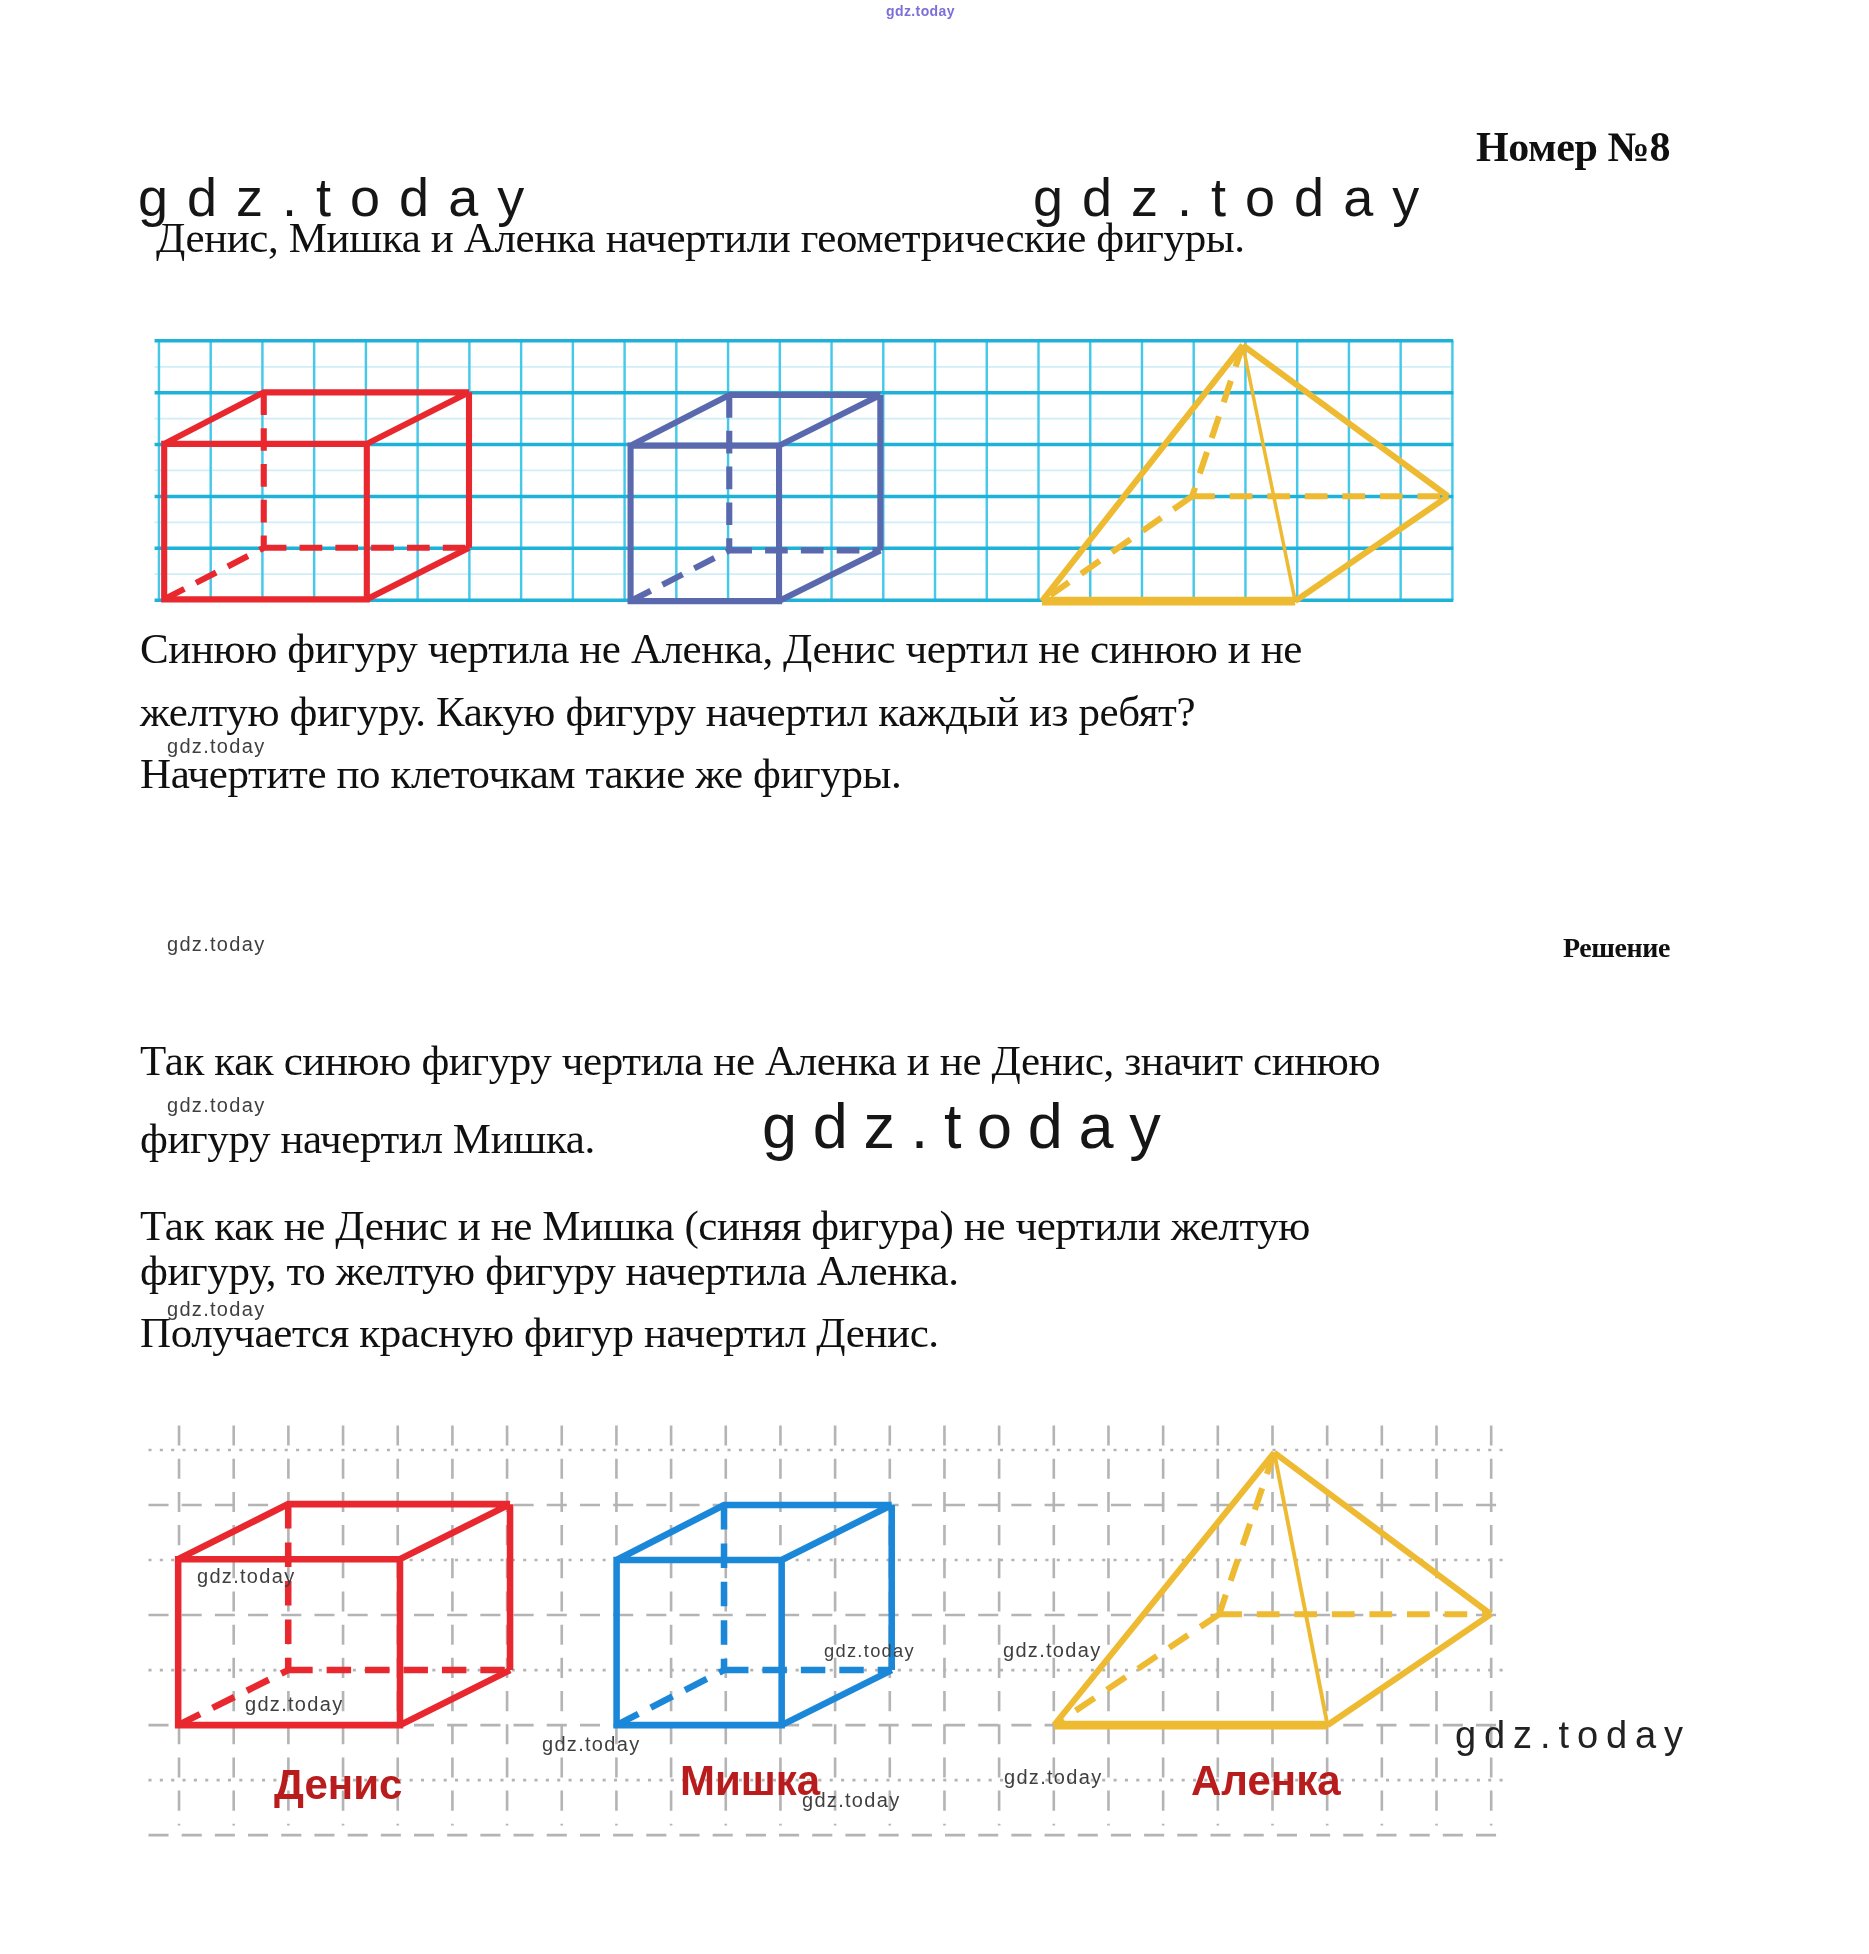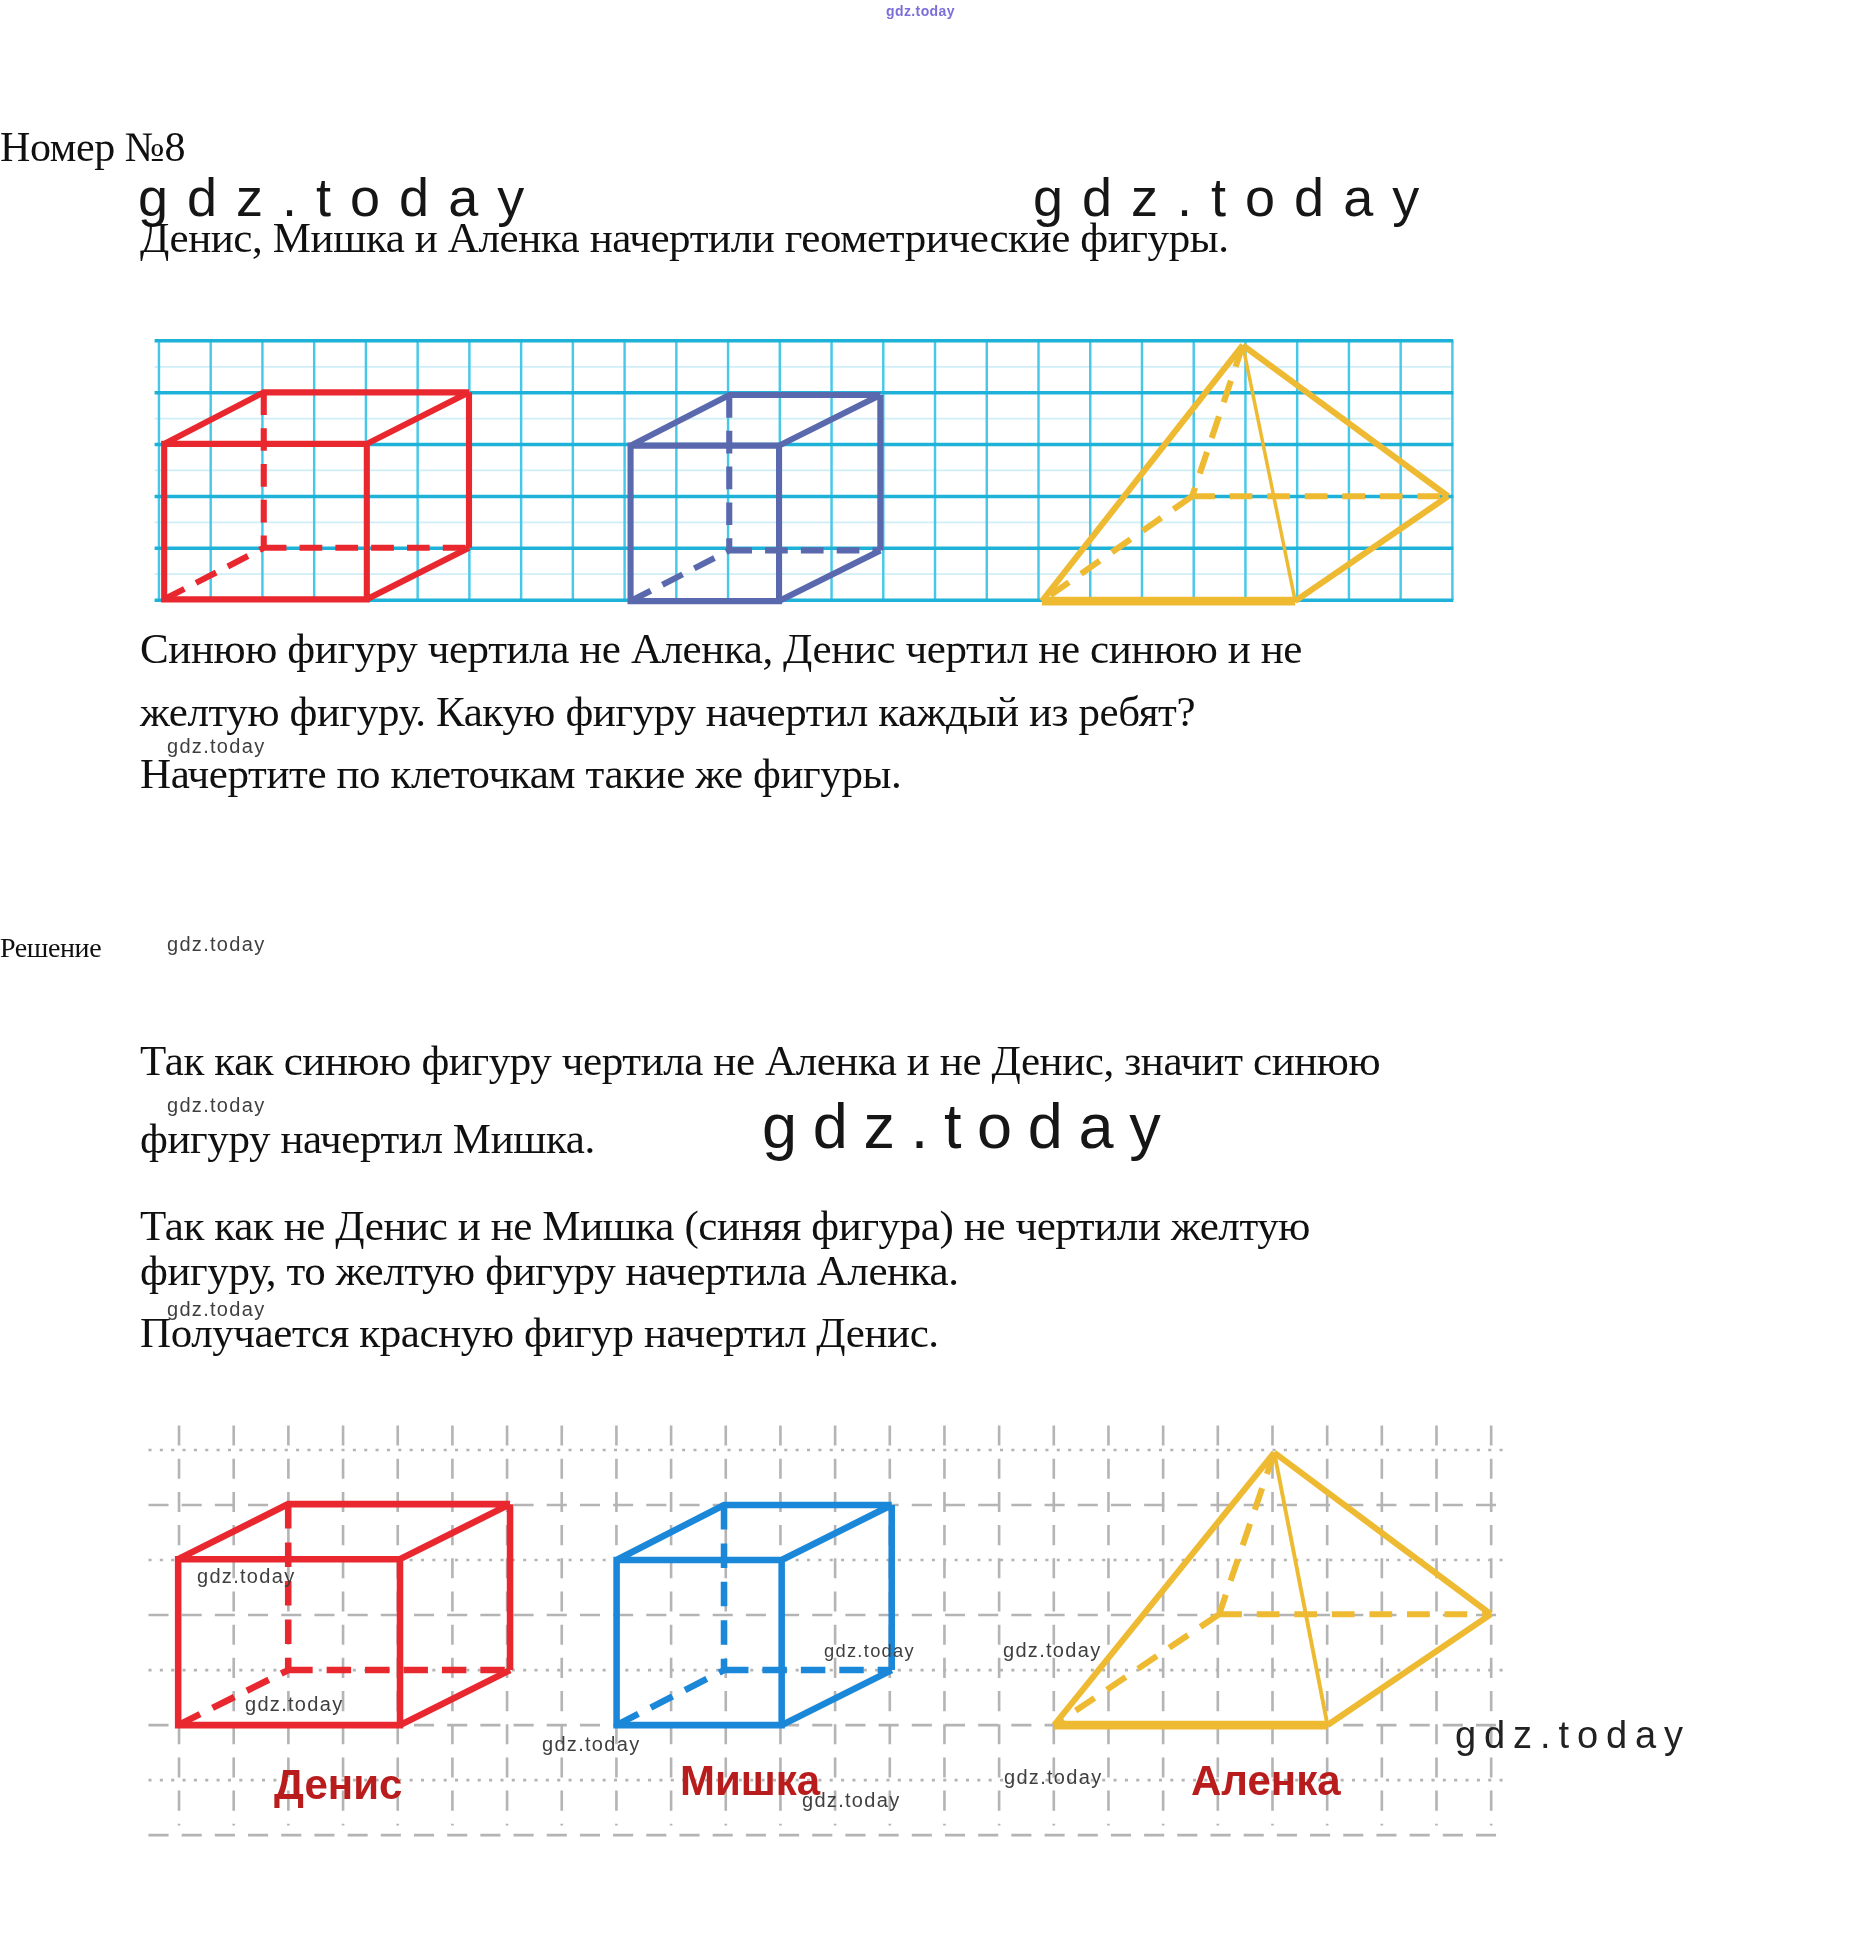--- a/index.html
+++ b/index.html
@@ -7,21 +7,21 @@
     position:relative;
     width:1869px;height:1955px;
     background:#ffffff;
     font-family:"Liberation Serif", serif;
     overflow:hidden;
   }
   .abs{position:absolute;white-space:nowrap;}
   .txt{
     font-size:43px;color:#101010;letter-spacing:-0.4px;
   }
-  .center{left:0;width:1670px;text-align:left;}
+  .center{left:0;width:1670px;text-align:right;font-weight:bold;}
   .wm{
     font-family:"Liberation Sans", sans-serif;
     font-weight:300;color:#2e2e2e;
   }
   .wm-big{font-size:54px;letter-spacing:19px;color:#161616;}
   .wm-mid{font-size:63px;letter-spacing:15.7px;color:#161616;}
   .wm-low{font-size:38px;letter-spacing:7.9px;color:#222222;}
   .wm-small{font-size:20px;letter-spacing:1.3px;color:#3f3f3f;}
   .wm-tiny{font-size:14px;letter-spacing:0.4px;font-weight:bold;}
   .shape-label{
@@ -155,21 +155,21 @@
   </g>
 </svg>
 
 <div class="abs wm wm-tiny" style="left: 886px; top: 2.6px; color: rgb(123, 111, 216);">gdz.today</div>
 
 <div class="abs txt center" style="top:123px;font-size:42px;">Номер №8</div>
 
 <div class="abs wm wm-big" style="left:138px;top:166px;">gdz.today</div>
 <div class="abs wm wm-big" style="left:1033px;top:166px;">gdz.today</div>
 
-<div class="abs txt" style="left:140px;top:213px;">Денис, Мишка и Аленка начертили геометрические фигуры.</div>
+<div class="abs txt" style="left:156px;top:213px;">Денис, Мишка и Аленка начертили геометрические фигуры.</div>
 
 <div class="abs txt" style="left:140px;top:624px;">Синюю фигуру чертила не Аленка, Денис чертил не синюю и не</div>
 <div class="abs txt" style="left:140px;top:687px;">желтую фигуру. Какую фигуру начертил каждый из ребят?</div>
 <div class="abs wm wm-small" style="left:167px;top:735px;">gdz.today</div>
 <div class="abs txt" style="left:140px;top:749px;">Начертите по клеточкам такие же фигуры.</div>
 
 <div class="abs txt center" style="top:932px;font-size:28px;">Решение</div>
 <div class="abs wm wm-small" style="left:167px;top:933px;">gdz.today</div>
 
 <div class="abs txt" style="left:140px;top:1036px;">Так как синюю фигуру чертила не Аленка и не Денис, значит синюю</div>

